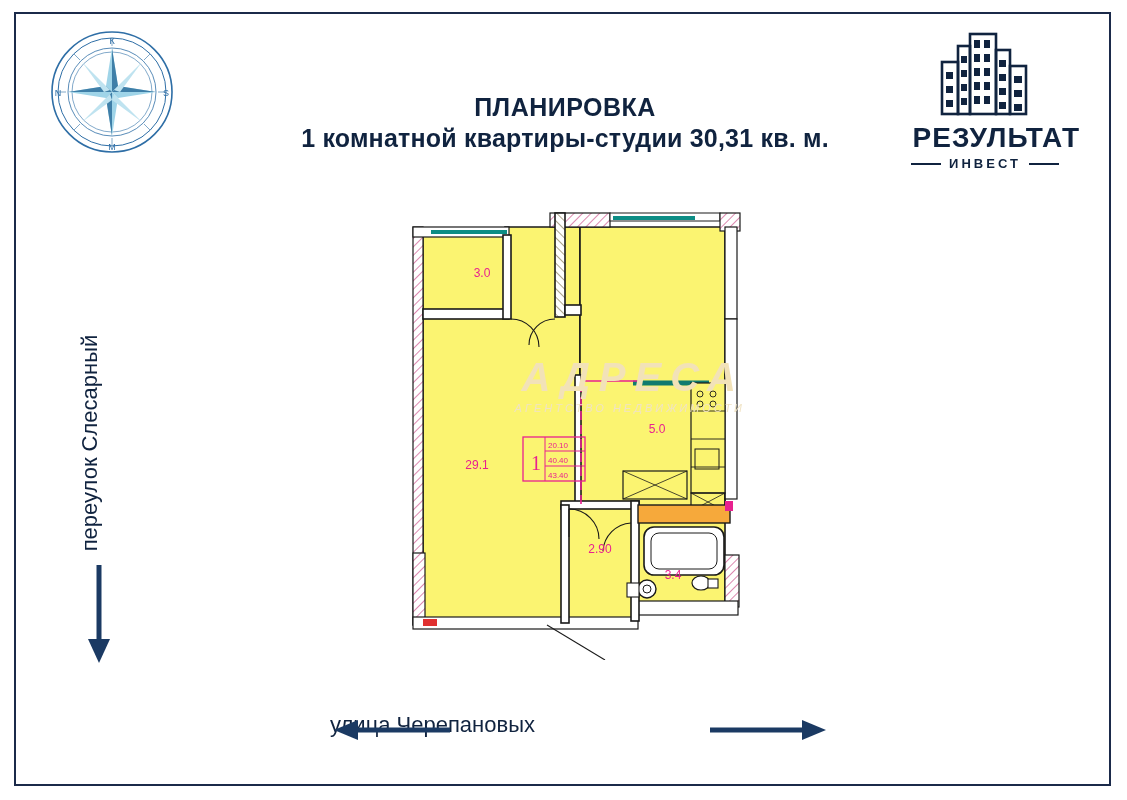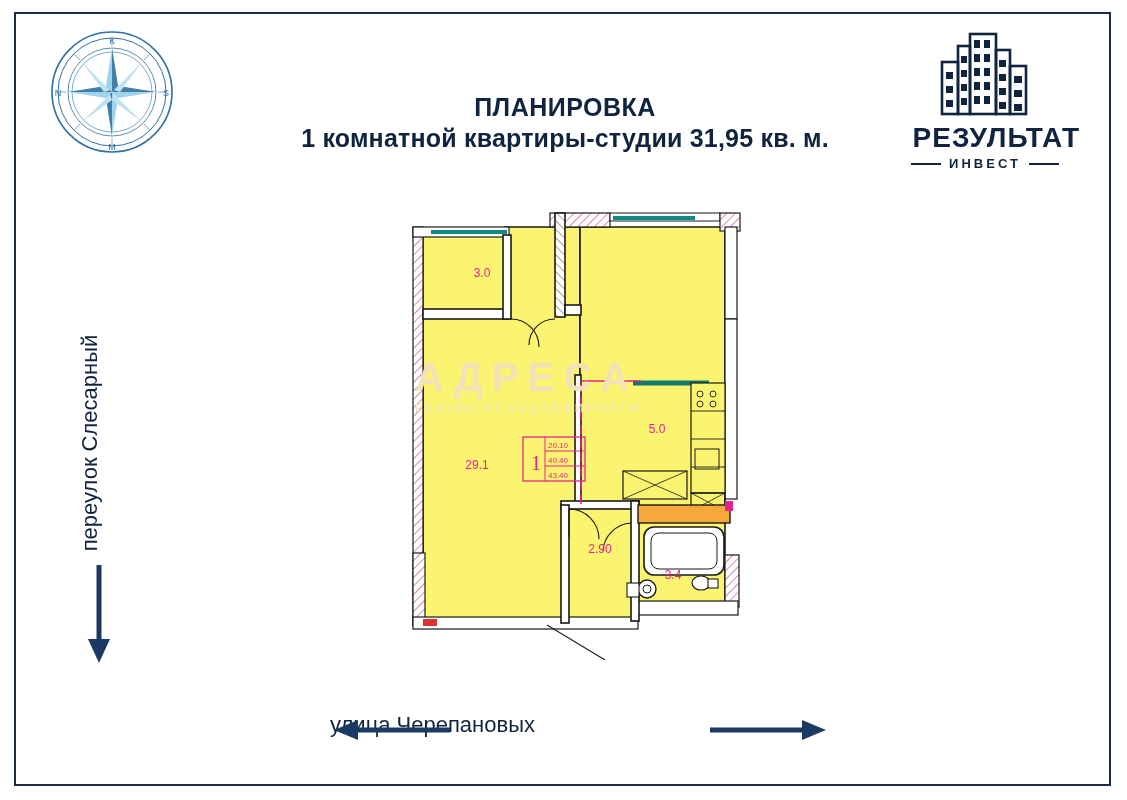--- a/index.html
+++ b/index.html
@@ -143,22 +143,23 @@
     width: 370px;
     height: 455px;
   }
   .plan svg { display: block; }
 
   .wm {
     position: absolute;
     left: 415px;
     top: 355px;
     width: 330px;
-    text-align: left;
+    text-align: right;
     pointer-events: none;
+    font-style: italic;
   }
   .wm-main {
     font-size: 40px;
     font-weight: bold;
     letter-spacing: 9px;
     color: #f2e2b8;
   }
   .wm-sub {
     font-size: 11px;
     letter-spacing: 3px;
@@ -205,21 +206,21 @@
       </g>
       <text x="64" y="16" text-anchor="middle" font-size="9" fill="#2e6ea6" font-family="Liberation Sans, sans-serif">К</text>
       <text x="118" y="68" text-anchor="middle" font-size="9" fill="#2e6ea6" font-family="Liberation Sans, sans-serif">S</text>
       <text x="10" y="68" text-anchor="middle" font-size="9" fill="#2e6ea6" font-family="Liberation Sans, sans-serif">N</text>
       <text x="64" y="122" text-anchor="middle" font-size="9" fill="#2e6ea6" font-family="Liberation Sans, sans-serif">М</text>
     </svg>
   </div>
 
   <div class="title-block">
     <div class="title-line1">ПЛАНИРОВКА</div>
-    <div class="title-line2">1 комнатной квартиры-студии 31,95 кв. м.</div>
+    <div class="title-line2">1 комнатной квартиры-студии 30,31 кв. м.</div>
   </div>
 
   <div class="logo">
     <svg width="190" height="92" viewBox="0 0 190 92">
       <g fill="none" stroke="#10233f" stroke-width="2.6">
         <rect x="52" y="36" width="16" height="52"></rect>
         <rect x="68" y="20" width="12" height="68"></rect>
         <rect x="80" y="8" width="26" height="80"></rect>
         <rect x="106" y="24" width="14" height="64"></rect>
         <rect x="120" y="40" width="16" height="48"></rect>
@@ -399,15 +400,15 @@
 
       <g>
         <rect x="28" y="414" width="14" height="7" fill="#e03131"></rect>
         <rect x="330" y="296" width="8" height="10" fill="#e8218f"></rect>
       </g>
     </svg>
   </div>
 
   <div class="wm">
     <div class="wm-main">АДРЕСА</div>
-    <div class="wm-sub">РЕЗУЛЬТАТ НЕДВИЖИМОСТИ</div>
+    <div class="wm-sub">АГЕНТСТВО НЕДВИЖИМОСТИ</div>
   </div>
 </div>
 
 </body></html>

